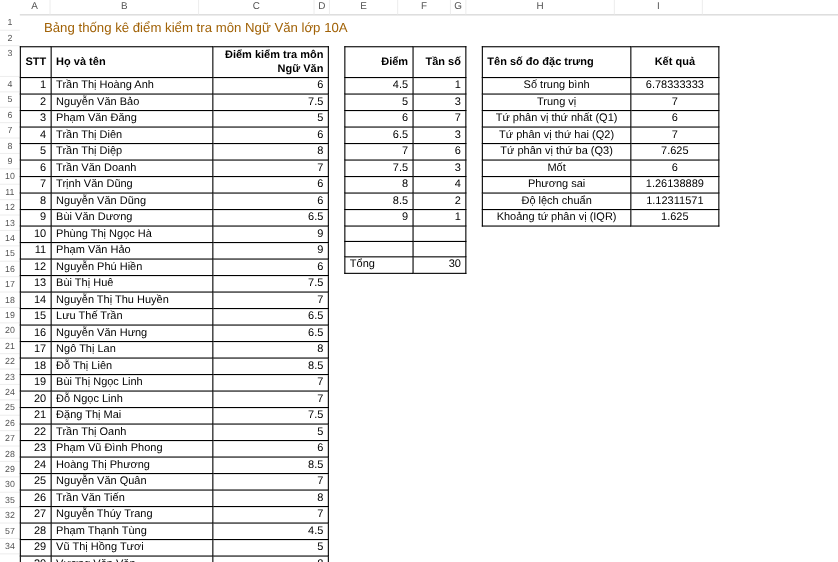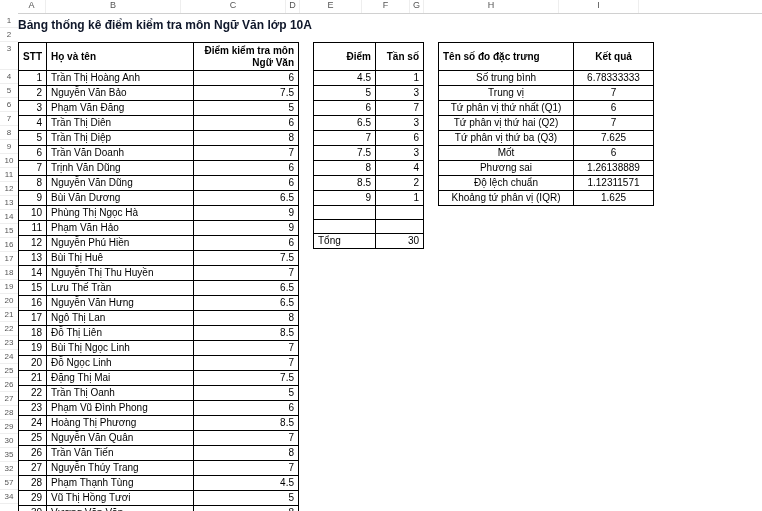--- a/index.html
+++ b/index.html
@@ -43,23 +43,24 @@
     border-bottom: 1px solid #eee;
   }
   .row-number.big { height: 28px; line-height: 14px; }
   .content {
     position: absolute;
     left: 18px;
     top: 14px;
     right: 0;
   }
   .title {
-    color: #0f172a;
-    font-weight: bold;
+    color: #a16207;
+    font-weight: normal;
     font-size: 12px;
+    text-align: center;
     padding: 4px 0 10px 0;
     width: 320px;
   }
   .grid-area {
     display: flex;
     gap: 14px;
     align-items: flex-start;
   }
   table {
     border-collapse: collapse;

